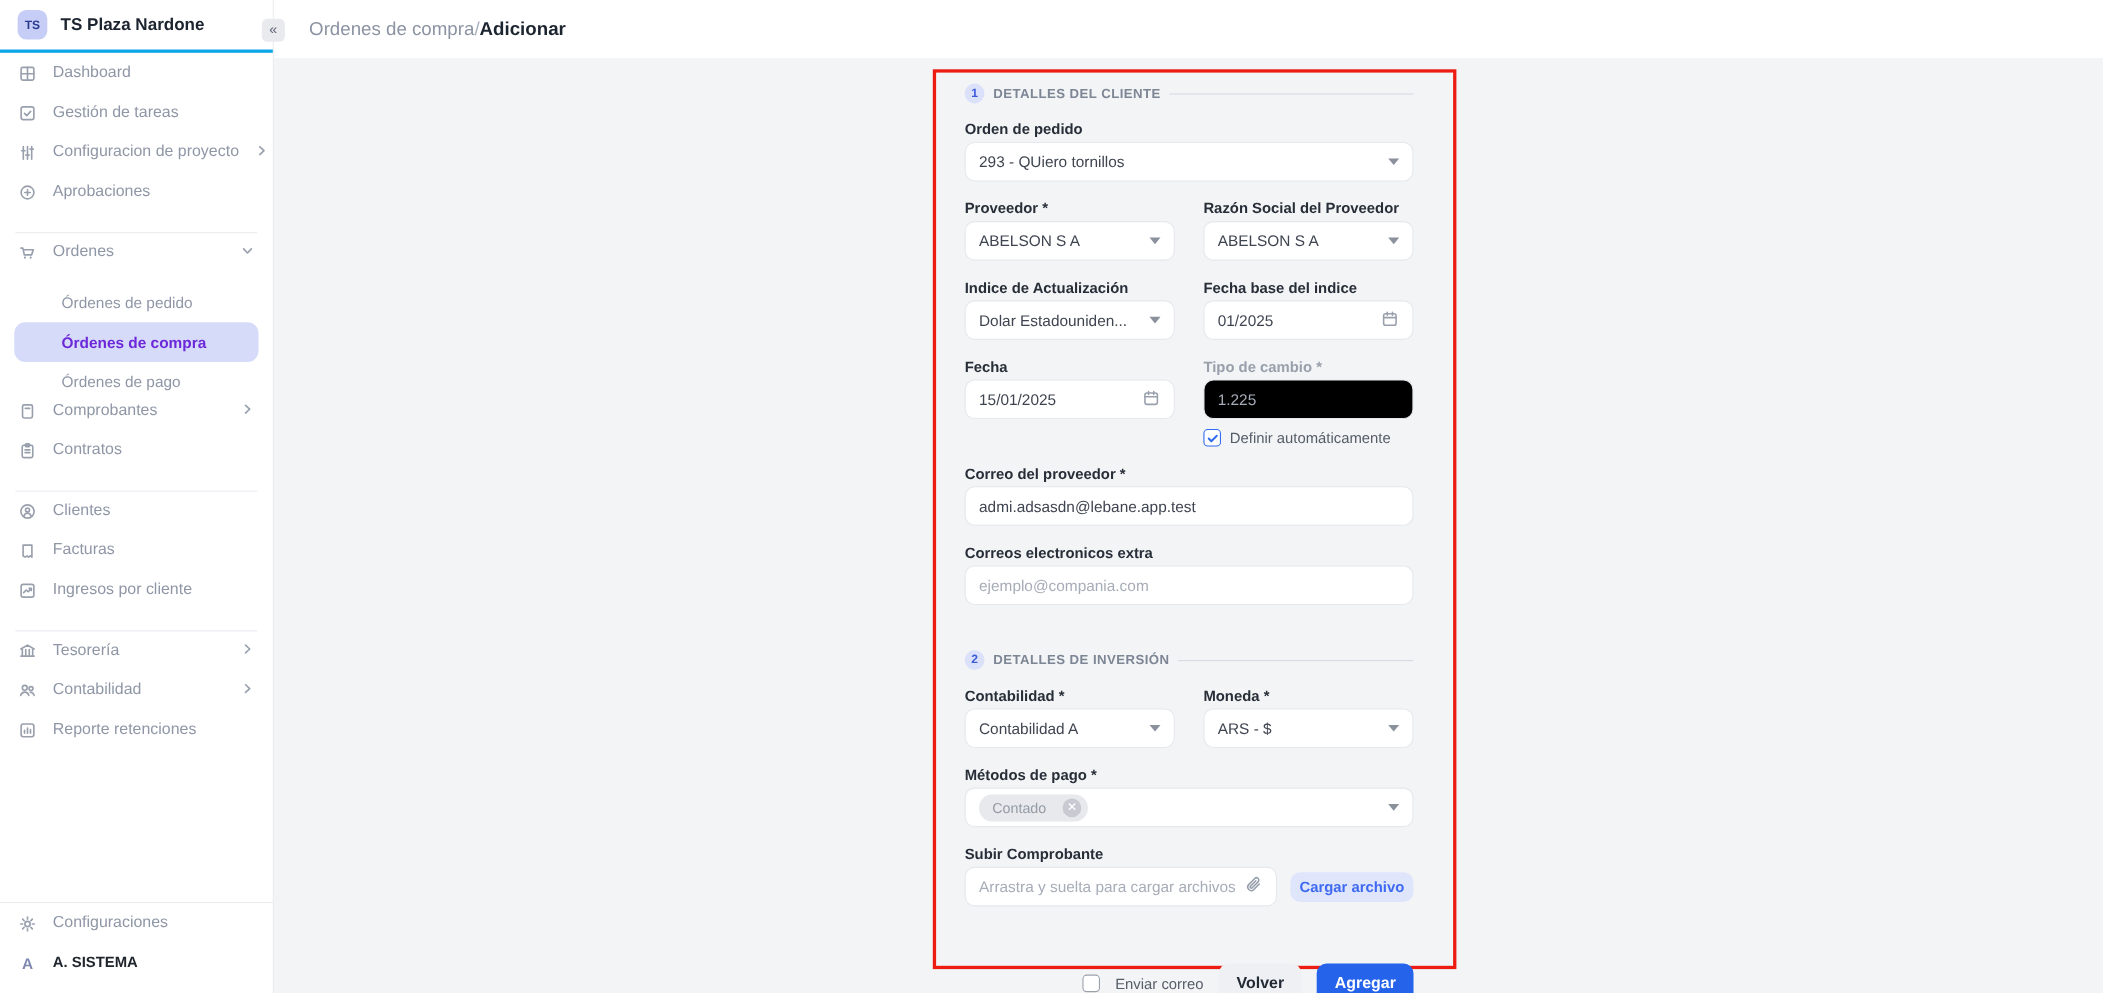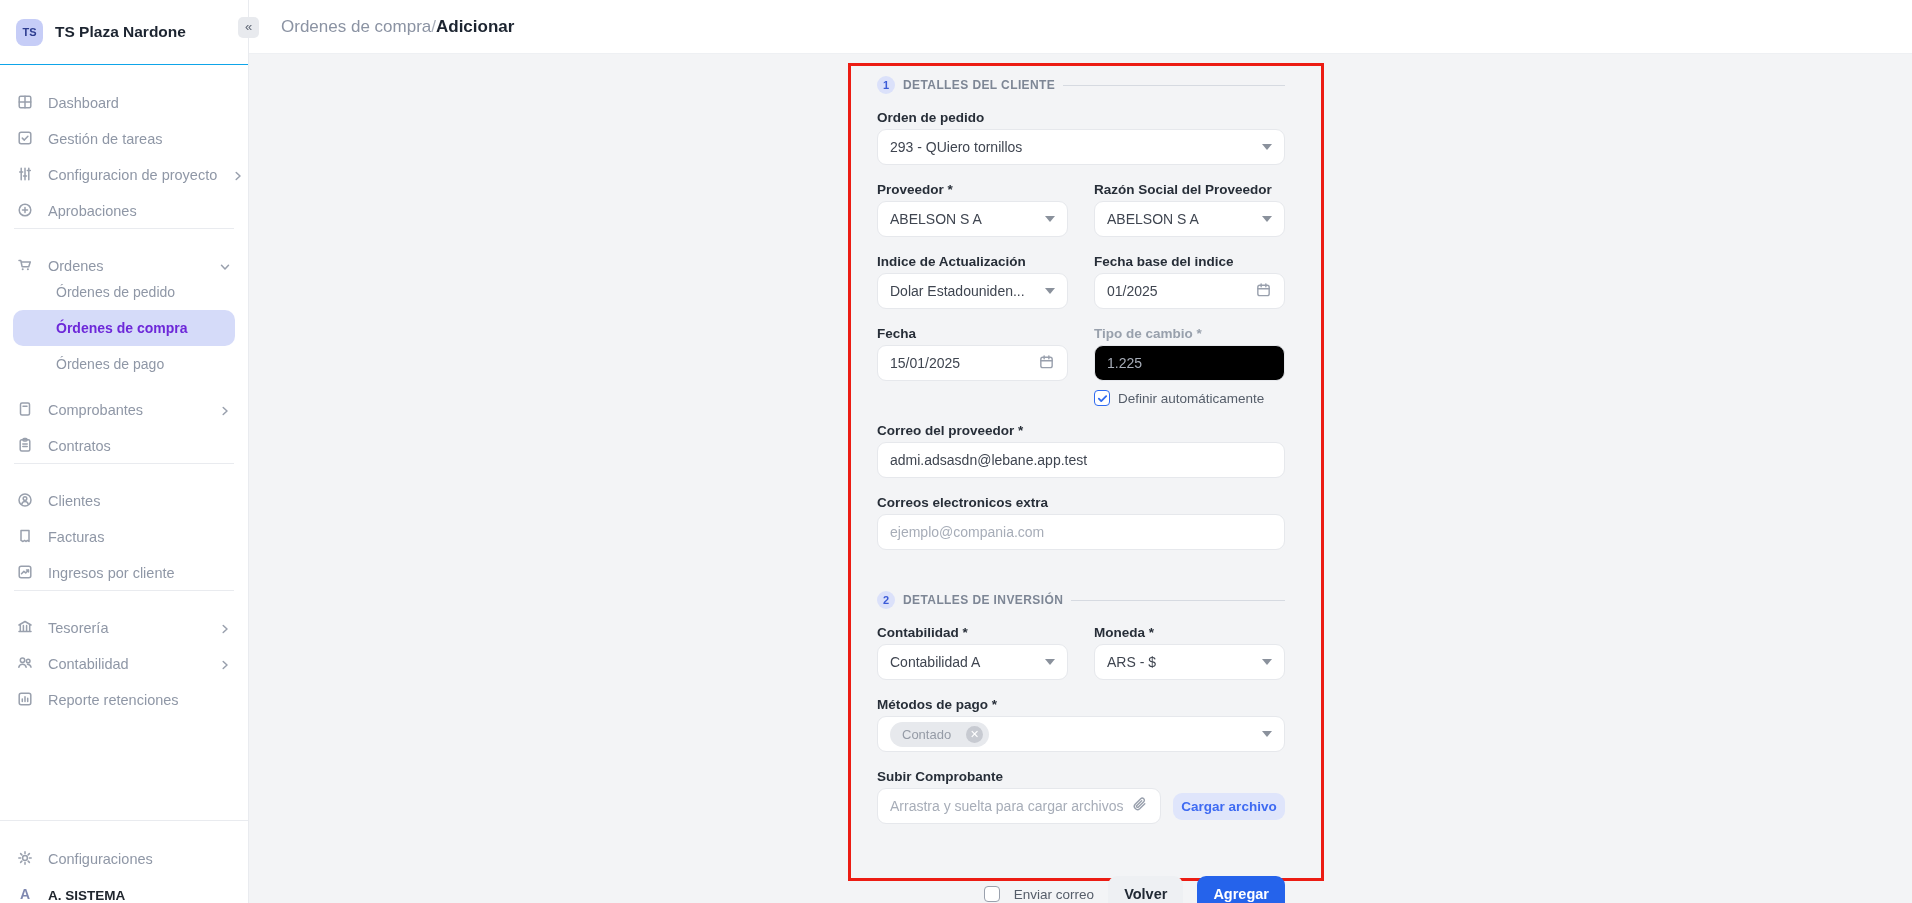--- a/index.html
+++ b/index.html
@@ -10,32 +10,32 @@
     color:#20262e;
     display:flex;
   }
   
   .sidebar{
     width:249px; min-width:249px; height:903px;
     background:#ffffff; border-right:1px solid #e9ebef;
     display:flex; flex-direction:column;
   }
   .ws-header{
-    height:65px; display:flex; align-items:center; gap:12px;
-    padding:0 16px; border-bottom:1px solid #0ea5e9;
+    height:48px; display:flex; align-items:center; gap:12px;
+    padding:0 16px; border-bottom:3px solid #0ea5e9;
   }
   .ws-avatar{
     width:27px; height:27px; border-radius:8px; background:#c6cdf7;
     color:#2c3c8f; font-size:11px; font-weight:bold;
     display:flex; align-items:center; justify-content:center;
   }
   .ws-name{ font-size:15.5px; font-weight:bold; color:#1c2430; }
   .nav{ flex:1; padding-top:10px; overflow:hidden; }
   .nav-item{
-    display:flex; align-items:flex-end; gap:14px;
+    display:flex; align-items:flex-start; gap:14px;
     height:36px; padding:0 16px; color:#8f97a6; font-size:14.5px;
     cursor:pointer; white-space:nowrap;
   }
   .nav-item .nav-icon{ width:18px; height:18px; flex:0 0 18px; display:flex; align-items:center; justify-content:center; }
   .nav-item svg{ display:block; }
   .nav-chevron{ margin-left:auto; display:flex; }
   .nav-child{
     height:36px; display:flex; align-items:center;
     padding-left:56px; color:#8f97a6; font-size:14px; cursor:pointer;
   }

